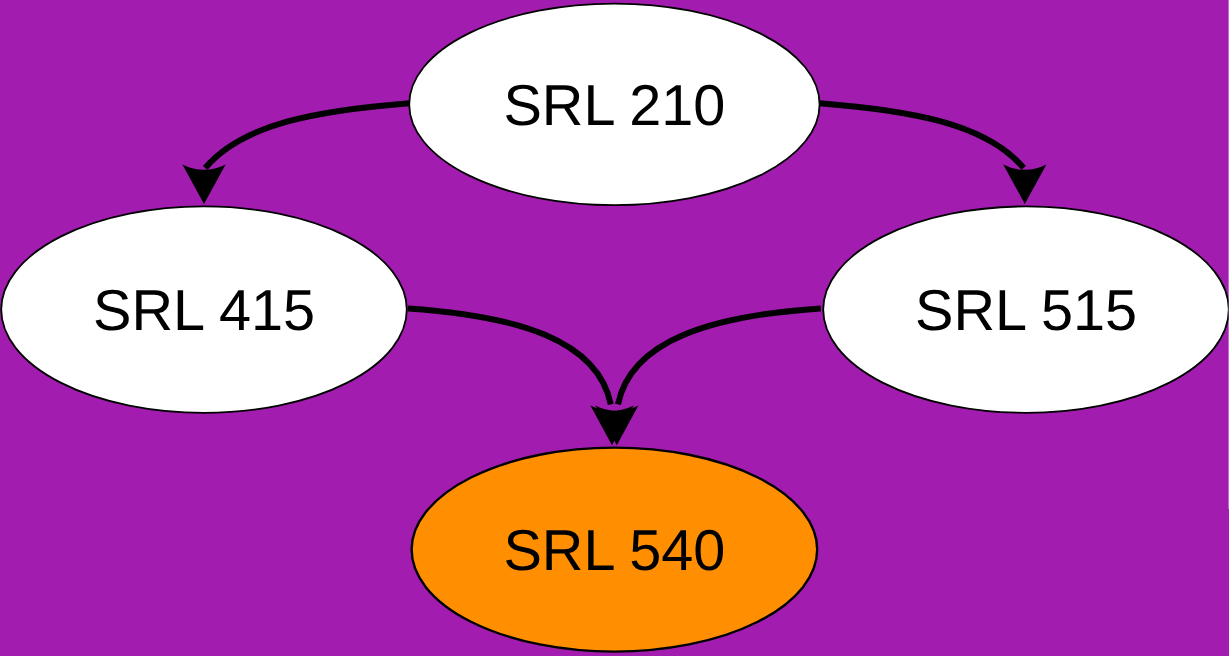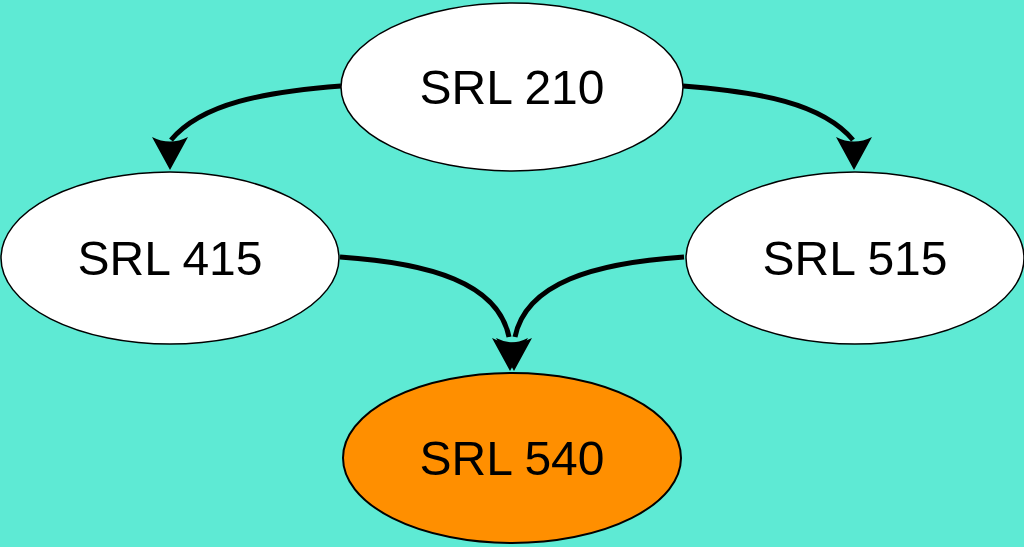--- a/index.html
+++ b/index.html
@@ -4,21 +4,21 @@
 <style>
   html, body {
     margin: 0;
     padding: 0;
     background: #ffffff;
   }
   .stage {
     position: relative;
     width: 1024px;
     height: 547px;
-    background: #5eead4;
+    background: #a21caf;
     overflow: hidden;
     font-family: "Liberation Sans", sans-serif;
   }
   svg.diagram {
     display: block;
     width: 1024px;
     height: 547px;
   }
   .node-ellipse {
     stroke: #000000;

